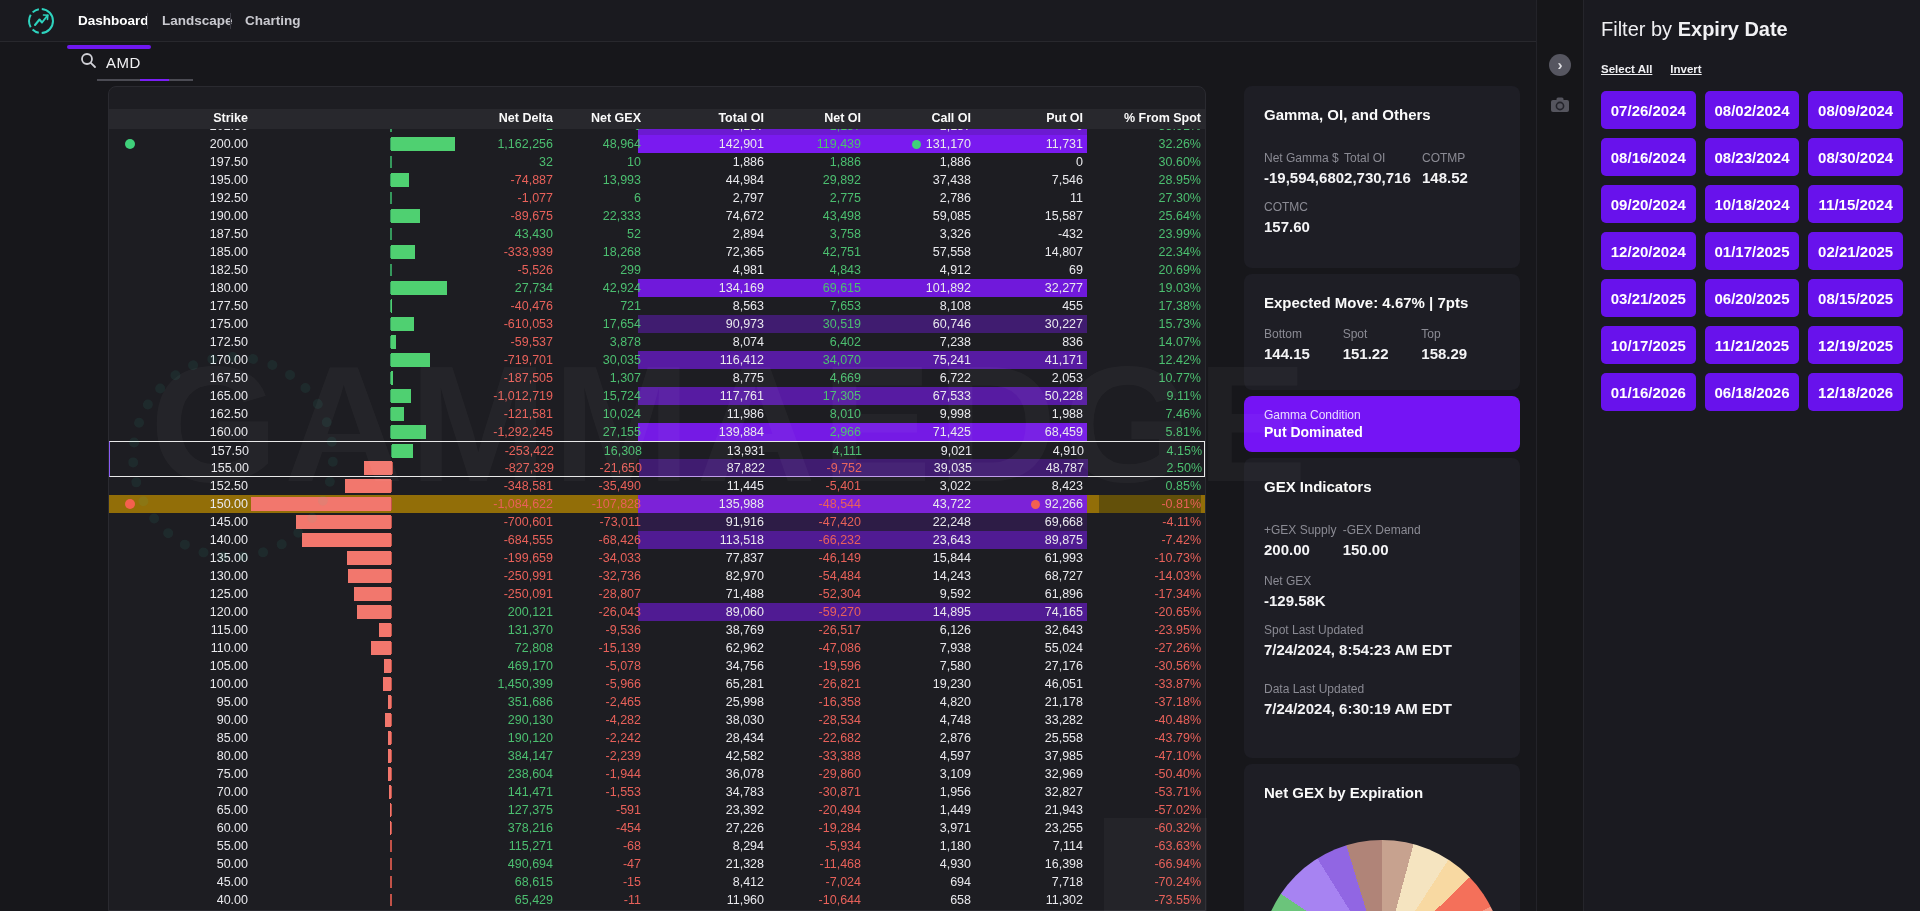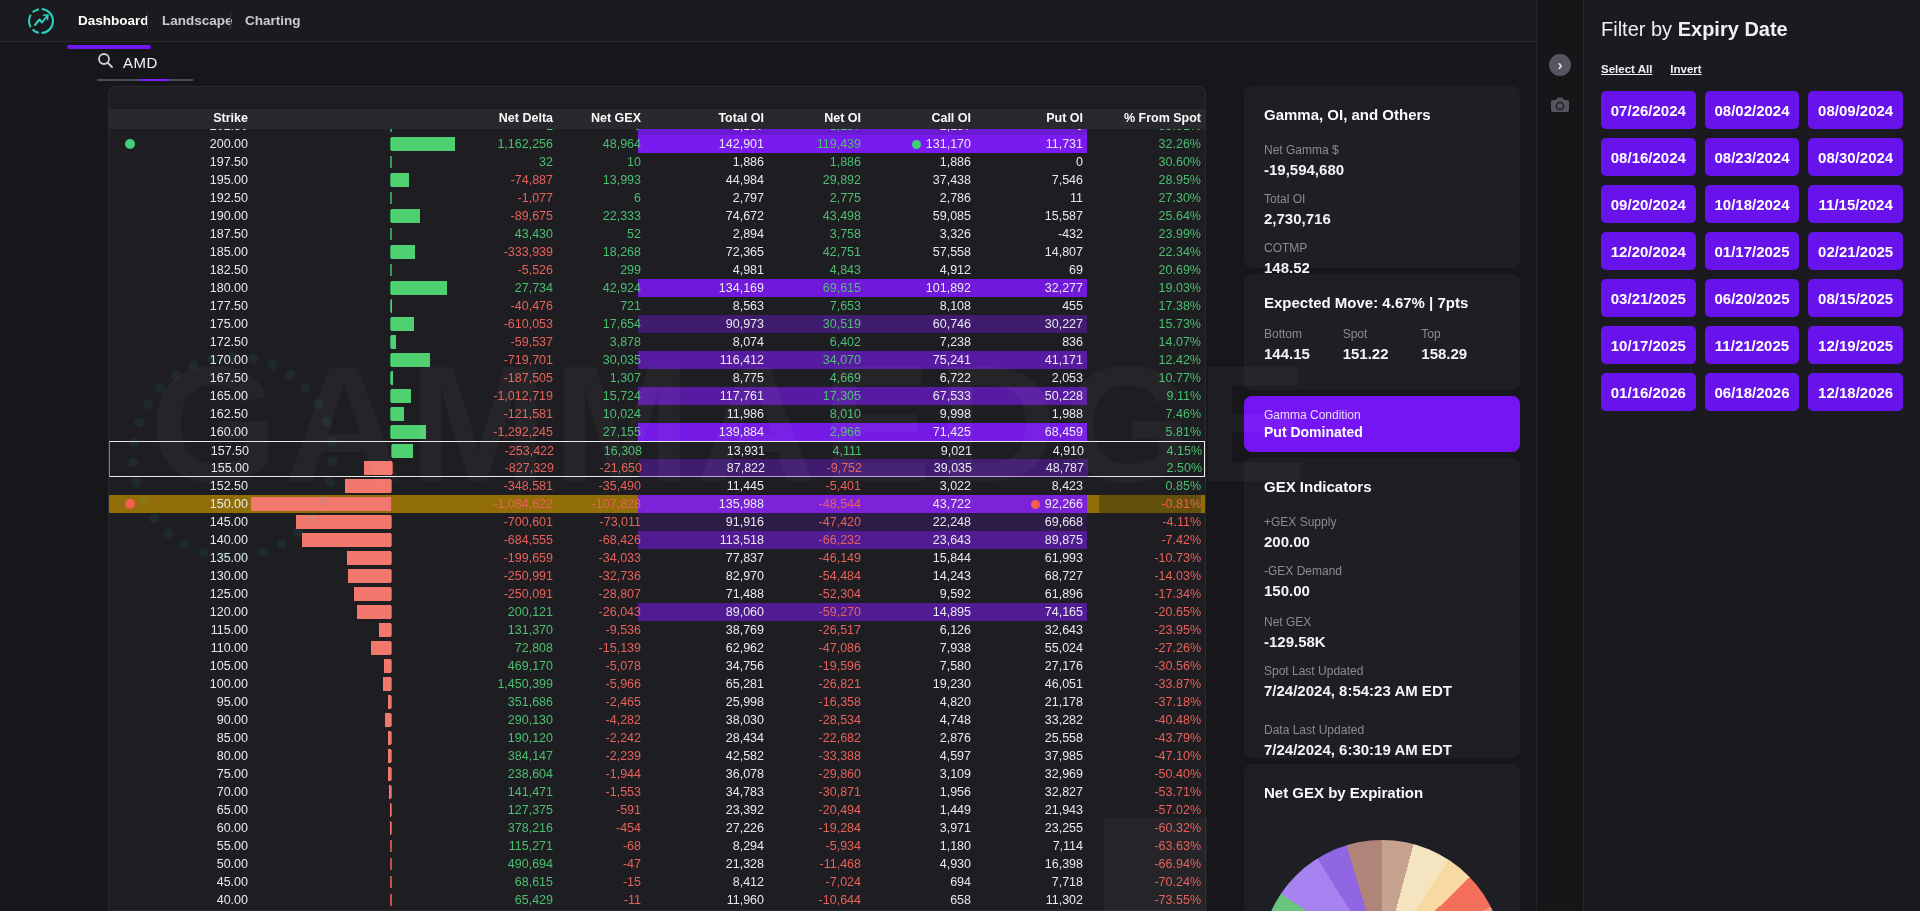--- a/index.html
+++ b/index.html
@@ -11,21 +11,21 @@
   .main { position:relative; width:1536px; height:911px; background:#17171b; overflow:hidden; }
   .topbar { position:absolute; left:0; top:0; width:1536px; height:42px; background:#1a1a1f;
     border-bottom:1px solid #28282d; }
   .logo { position:absolute; left:26px; top:6px; width:30px; height:30px; }
   .tab { position:absolute; top:0; height:42px; line-height:42px; font-size:13.5px; font-weight:700;
     color:#c9c9cf; cursor:pointer; }
   .tab.active { color:#ffffff; }
   .tabsep { position:absolute; top:13px; width:1px; height:16px; background:#3a3a42; }
   .tab-indicator { position:absolute; left:67px; top:45px; width:84px; height:4px; background:#6f18f0; border-radius:2px; }
 
-  .search { position:absolute; left:97px; top:50px; height:24px; display:flex; align-items:center; gap:9px; }
+  .search { position:absolute; left:80px; top:50px; height:24px; display:flex; align-items:center; gap:9px; }
   .search-val { font-size:15px; font-weight:400; letter-spacing:.5px; color:#f2f2f4; }
   .search-line { position:absolute; left:97px; top:79px; width:96px; height:2px; background:#4b4b53; }
   .search-line i { position:absolute; left:43px; top:0; width:29px; height:2px; background:#7a1ff5; }
 
   
   .wm-text { position:absolute; left:150px; top:330px; font-size:165px; font-weight:700;
     letter-spacing:6px; color:rgba(255,255,255,0.035); z-index:6; pointer-events:none; white-space:nowrap; }
   .wm-circle { position:absolute; left:128px; top:352px; width:210px; height:210px; border-radius:50%;
     border:10px dotted rgba(56,216,180,0.07); z-index:6; pointer-events:none; }
 
@@ -65,21 +65,21 @@
   .trow.sel-bottom { border-bottom:1px solid #e9e9e9; }
   .scroll-shade { position:absolute; left:995px; top:731px; width:103px; height:94px;
     background:rgba(255,255,255,0.035); z-index:0; }
 
   
   .panels { position:absolute; left:1244px; top:86px; width:276px; }
   .pcard { background:#1e1e25; border-radius:8px; padding:20px; margin-bottom:6px; position:relative; }
   .pcard-title { font-size:15px; font-weight:700; color:#fafafa; }
   .plabel { font-size:12px; color:#8b8b94; margin-bottom:4px; }
   .pvalue { font-size:15px; font-weight:700; color:#f4f4f6; }
-  .pgrid2 { display:grid; grid-template-columns:1fr; margin-top:20px; }
+  .pgrid2 { display:grid; grid-template-columns:1fr 1fr 1fr; margin-top:28px; }
   .pgrid3 { display:grid; grid-template-columns:1fr 1fr 1fr; margin-top:16px; }
   .pitem { margin-bottom:14px; }
   .gamma-cond { background:#7514f5; border-radius:8px; padding:12px 20px; margin-bottom:6px; }
   .gamma-cond .gc-label { font-size:12px; color:#eadcff; margin-bottom:2px; }
   .gamma-cond .gc-value { font-size:14px; font-weight:700; color:#ffffff; }
   .pie-card { height:160px; overflow:hidden; }
   .pie { position:absolute; left:50%; transform:translateX(-50%); top:76px; width:244px; height:244px;
     border-radius:50%; }
 
   

